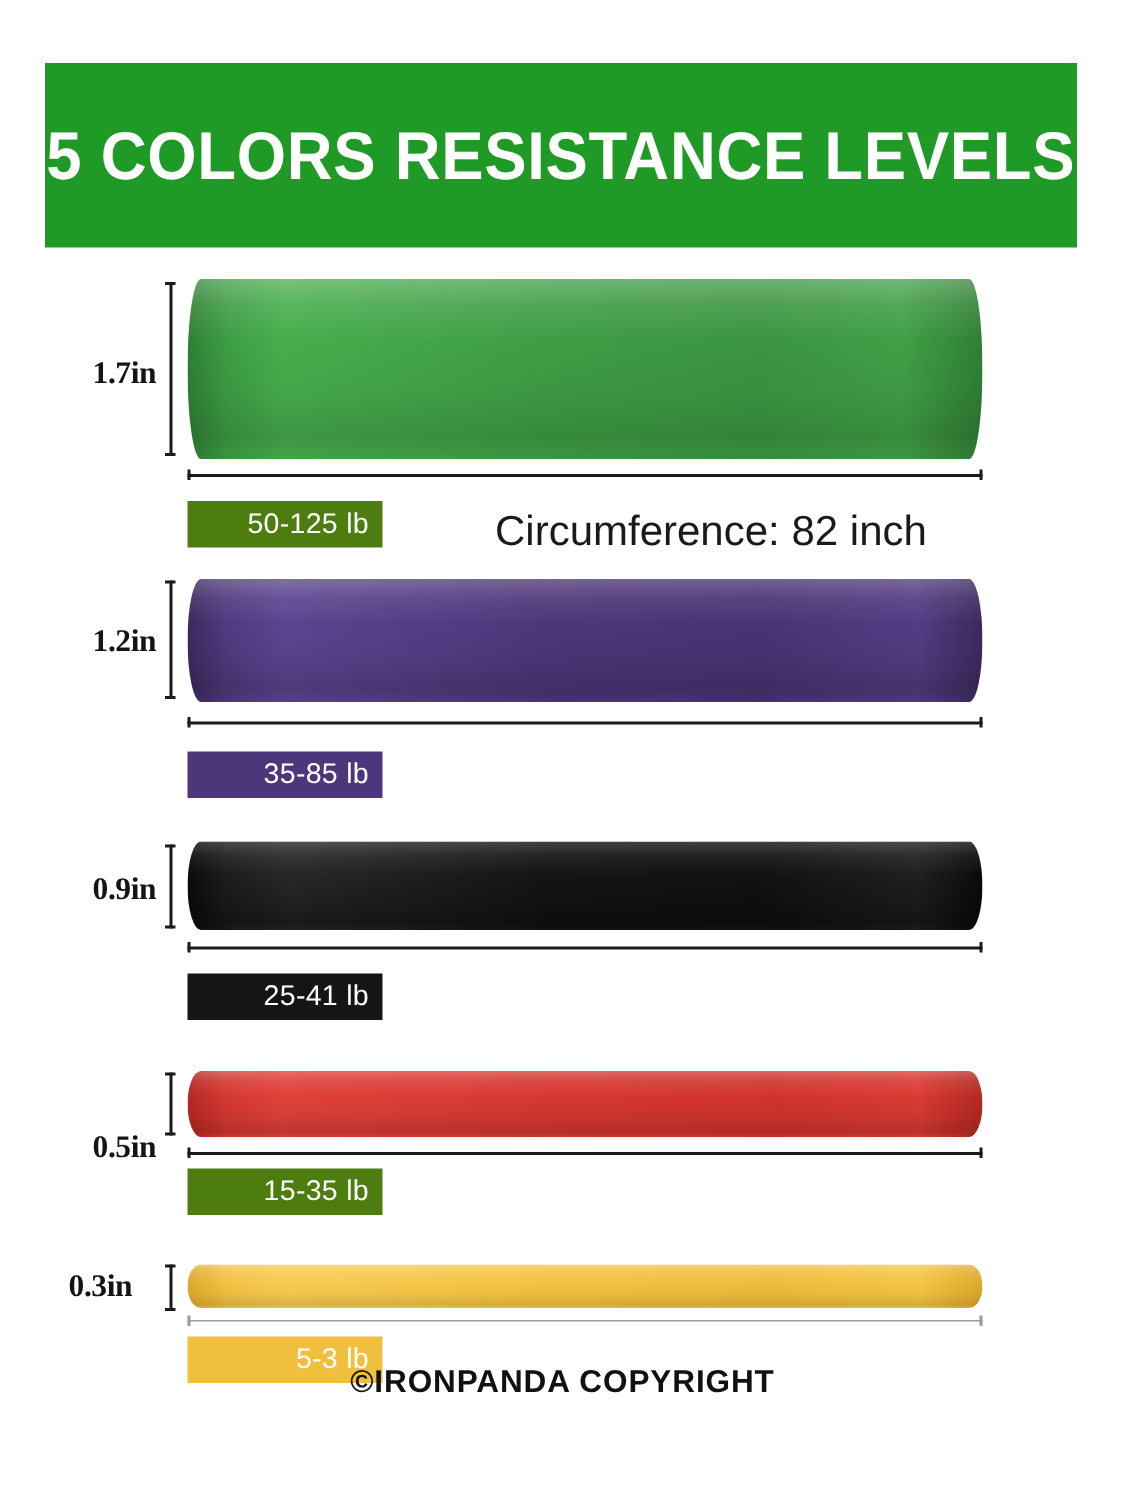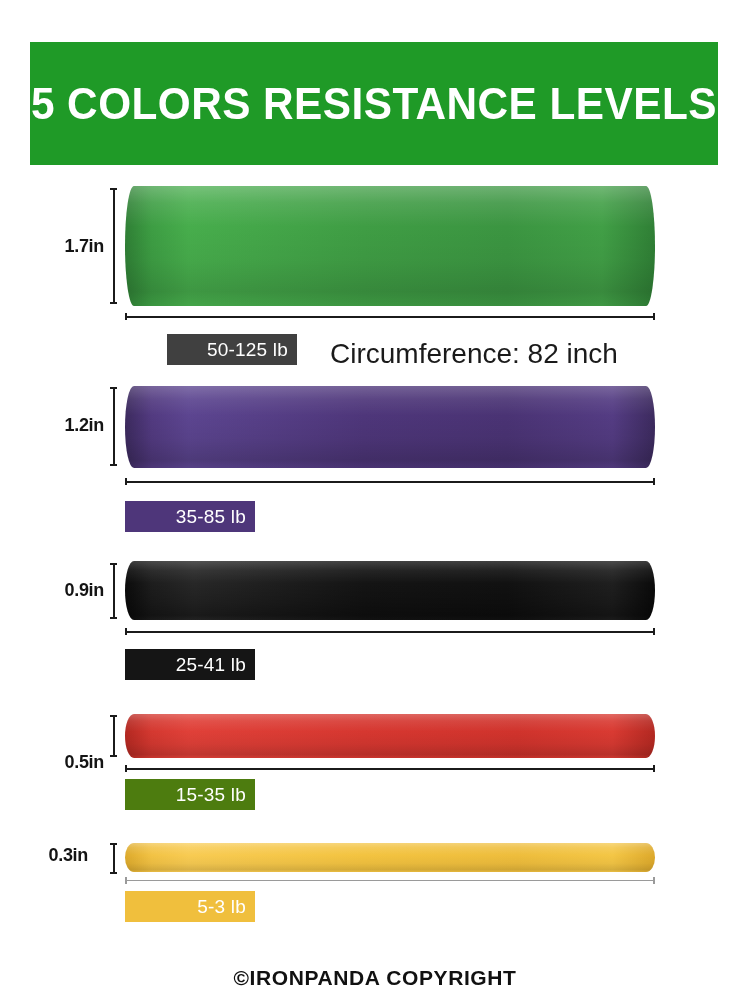--- a/index.html
+++ b/index.html
@@ -77,23 +77,23 @@
     background: #1b1b1b;
   }
   .dim-vert .dv-cap.top { top: 0; }
   .dim-vert .dv-cap.bottom { bottom: 0; }
 
   .dim-label {
     position: absolute;
     right: 0;
     text-align: right;
     color: #141414;
-    font-size: 18px;
+    font-size: 21px;
     font-weight: bold;
-    font-family: Liberation Sans, sans-serif;
+    font-family: Liberation Serif, serif;
     white-space: nowrap;
     letter-spacing: -0.3px;
   }
 
   
   .band {
     position: absolute;
     left: 125px;
     width: 530px;
     border-radius: 9px / 50%;
@@ -202,40 +202,40 @@
     align-items: center;
     justify-content: flex-end;
     padding-right: 9px;
     box-sizing: border-box;
     color: #ffffff;
     font-size: 19px;
     font-weight: normal;
     letter-spacing: 0.2px;
     font-family: "Liberation Sans", sans-serif;
   }
-  .chip-green  { background: #404040; margin-left: 42px; }
+  .chip-green  { background: #4d7c0f; }
   .chip-purple { background: #4e367a; padding-left: 44px; }
   .chip-black  { background: #151515; }
   .chip-red    { background: #4d7c0f; }
   .chip-yellow { background: #f0bf3d; }
 
   
   .circumference-note {
     position: absolute;
     color: #1a1a1a;
     font-size: 28px;
     font-family: "Liberation Sans", sans-serif;
     white-space: nowrap;
   }
 
   
   .footer {
     position: absolute;
     left: 0;
-    top: 966px;
+    top: 910px;
     width: 750px;
     text-align: center;
     color: #111111;
     font-size: 21px;
     font-weight: bold;
     letter-spacing: 0.6px;
     font-family: "Liberation Sans", sans-serif;
   }
 </style>
 </head>

